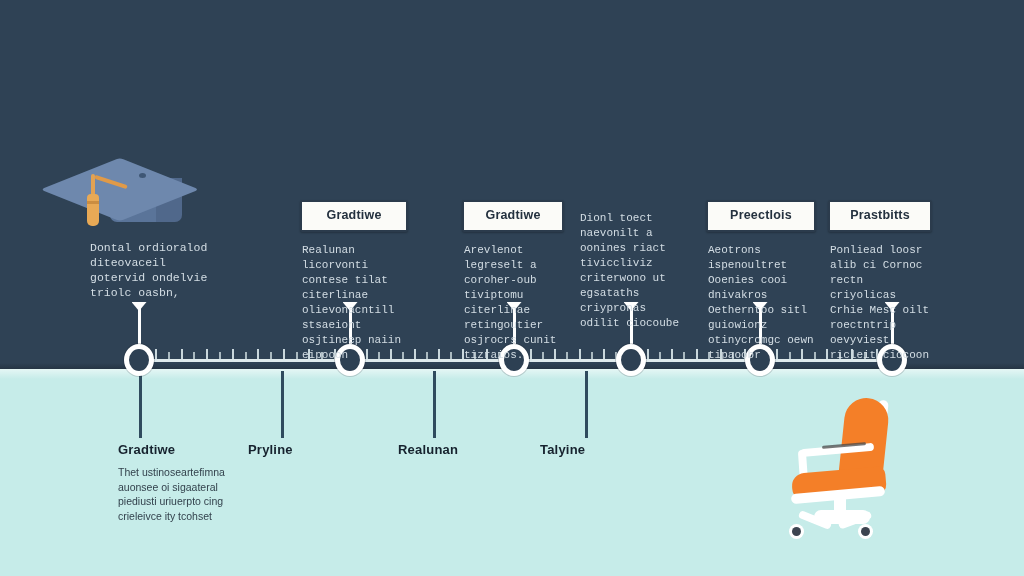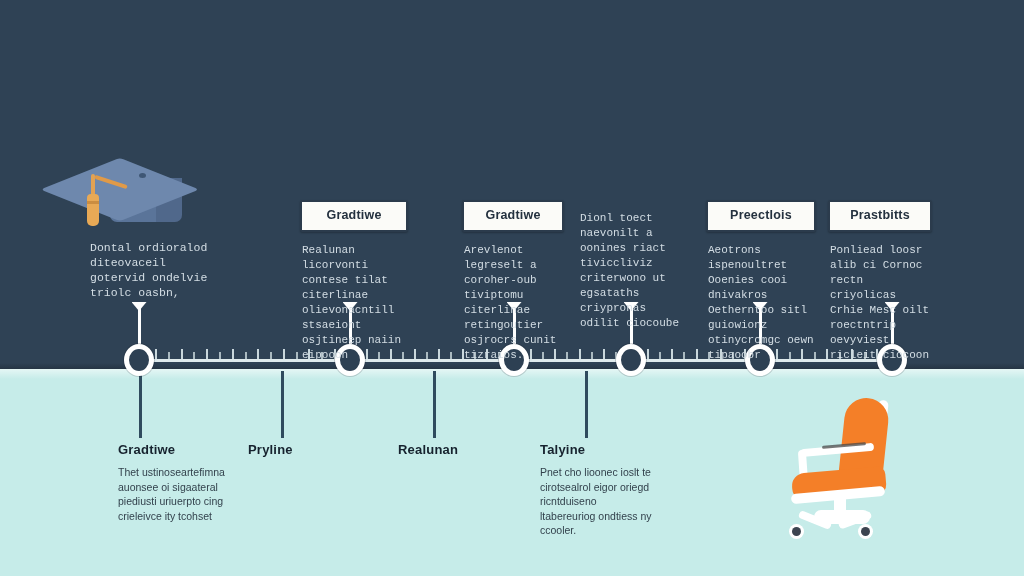--- a/index.html
+++ b/index.html
@@ -500,17 +500,16 @@
         <div class="low-body">Thet ustinoseartefimna auonsee oi sigaateral piediusti uriuerpto cing crieleivce ity tcohset</div>
       </div>
       <div class="low" style="left: 248px; top: 442px; width: 110px;">
         <div class="low-title">Pryline</div>
       </div>
       <div class="low" style="left: 398px; top: 442px; width: 112px;">
         <div class="low-title">Realunan</div>
       </div>
       <div class="low" style="left: 540px; top: 442px; width: 112px;">
         <div class="low-title">Talyine</div>
-        <div class="low-body">Pnet cho lioonec ioslt te cirotsealrol eigor oriegd ricntduiseno ltabereuriog ondtiess ny ccooler.</div>
       </div>
     </div>
 
 </div>
 
 </body></html>

